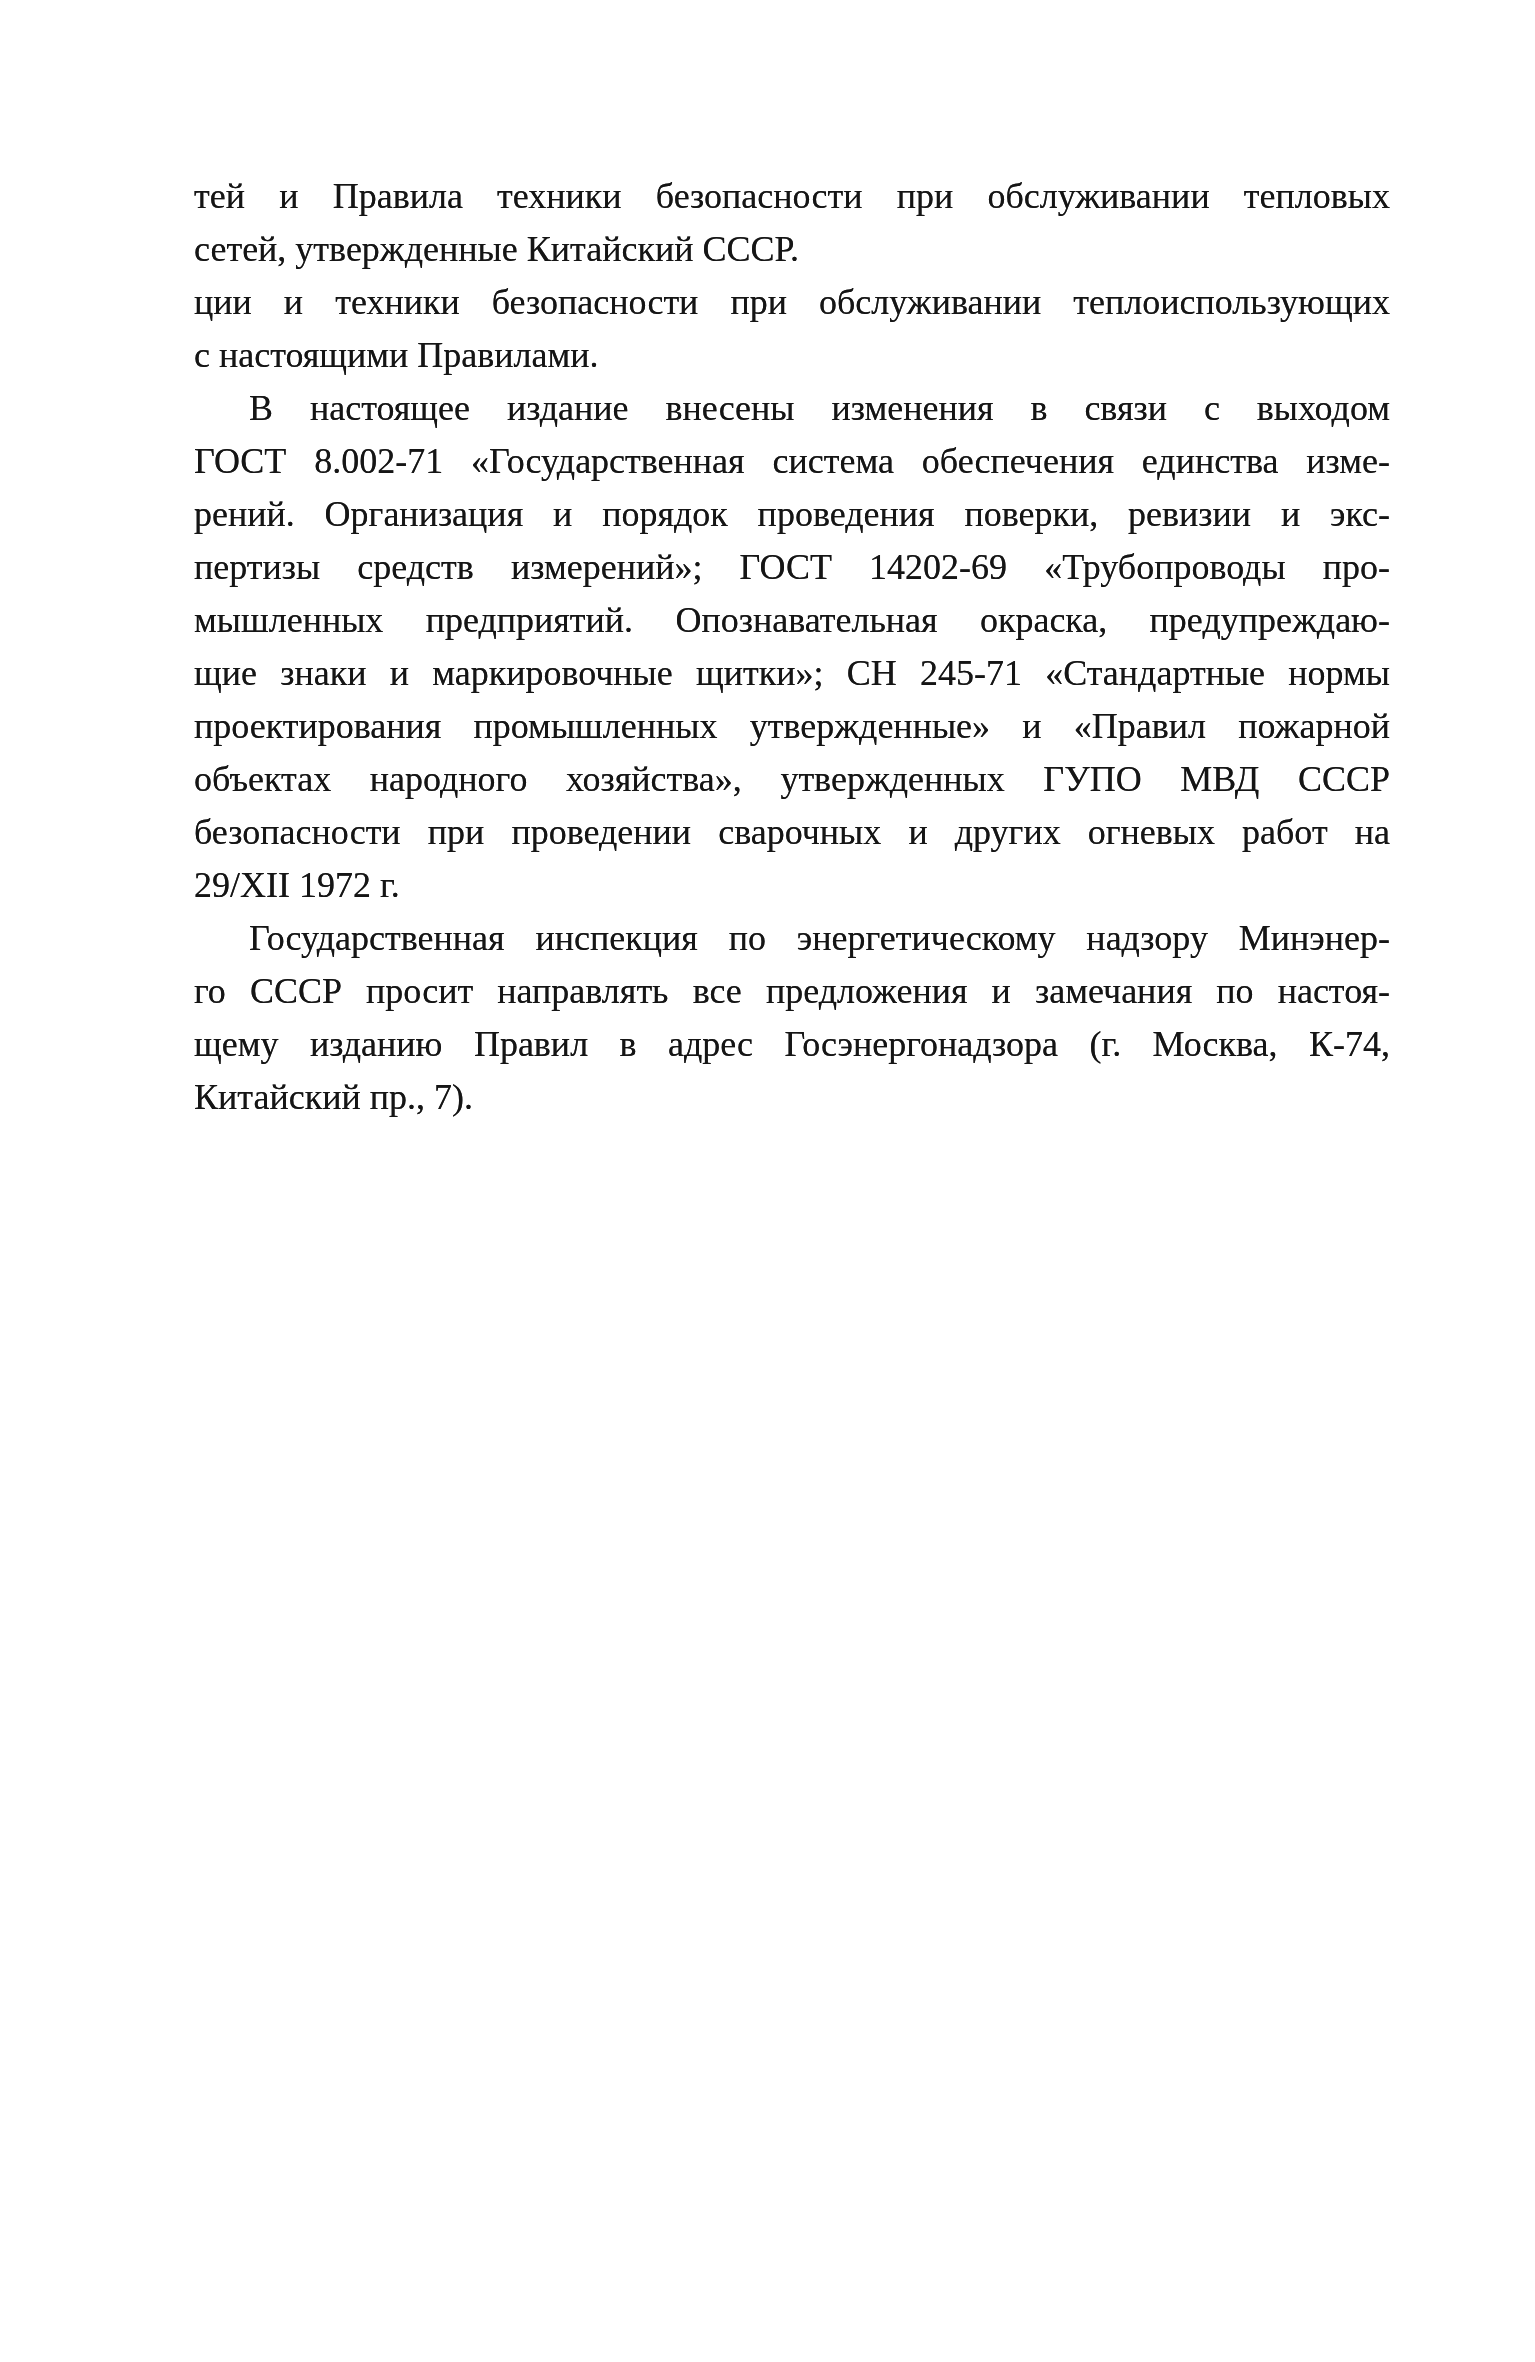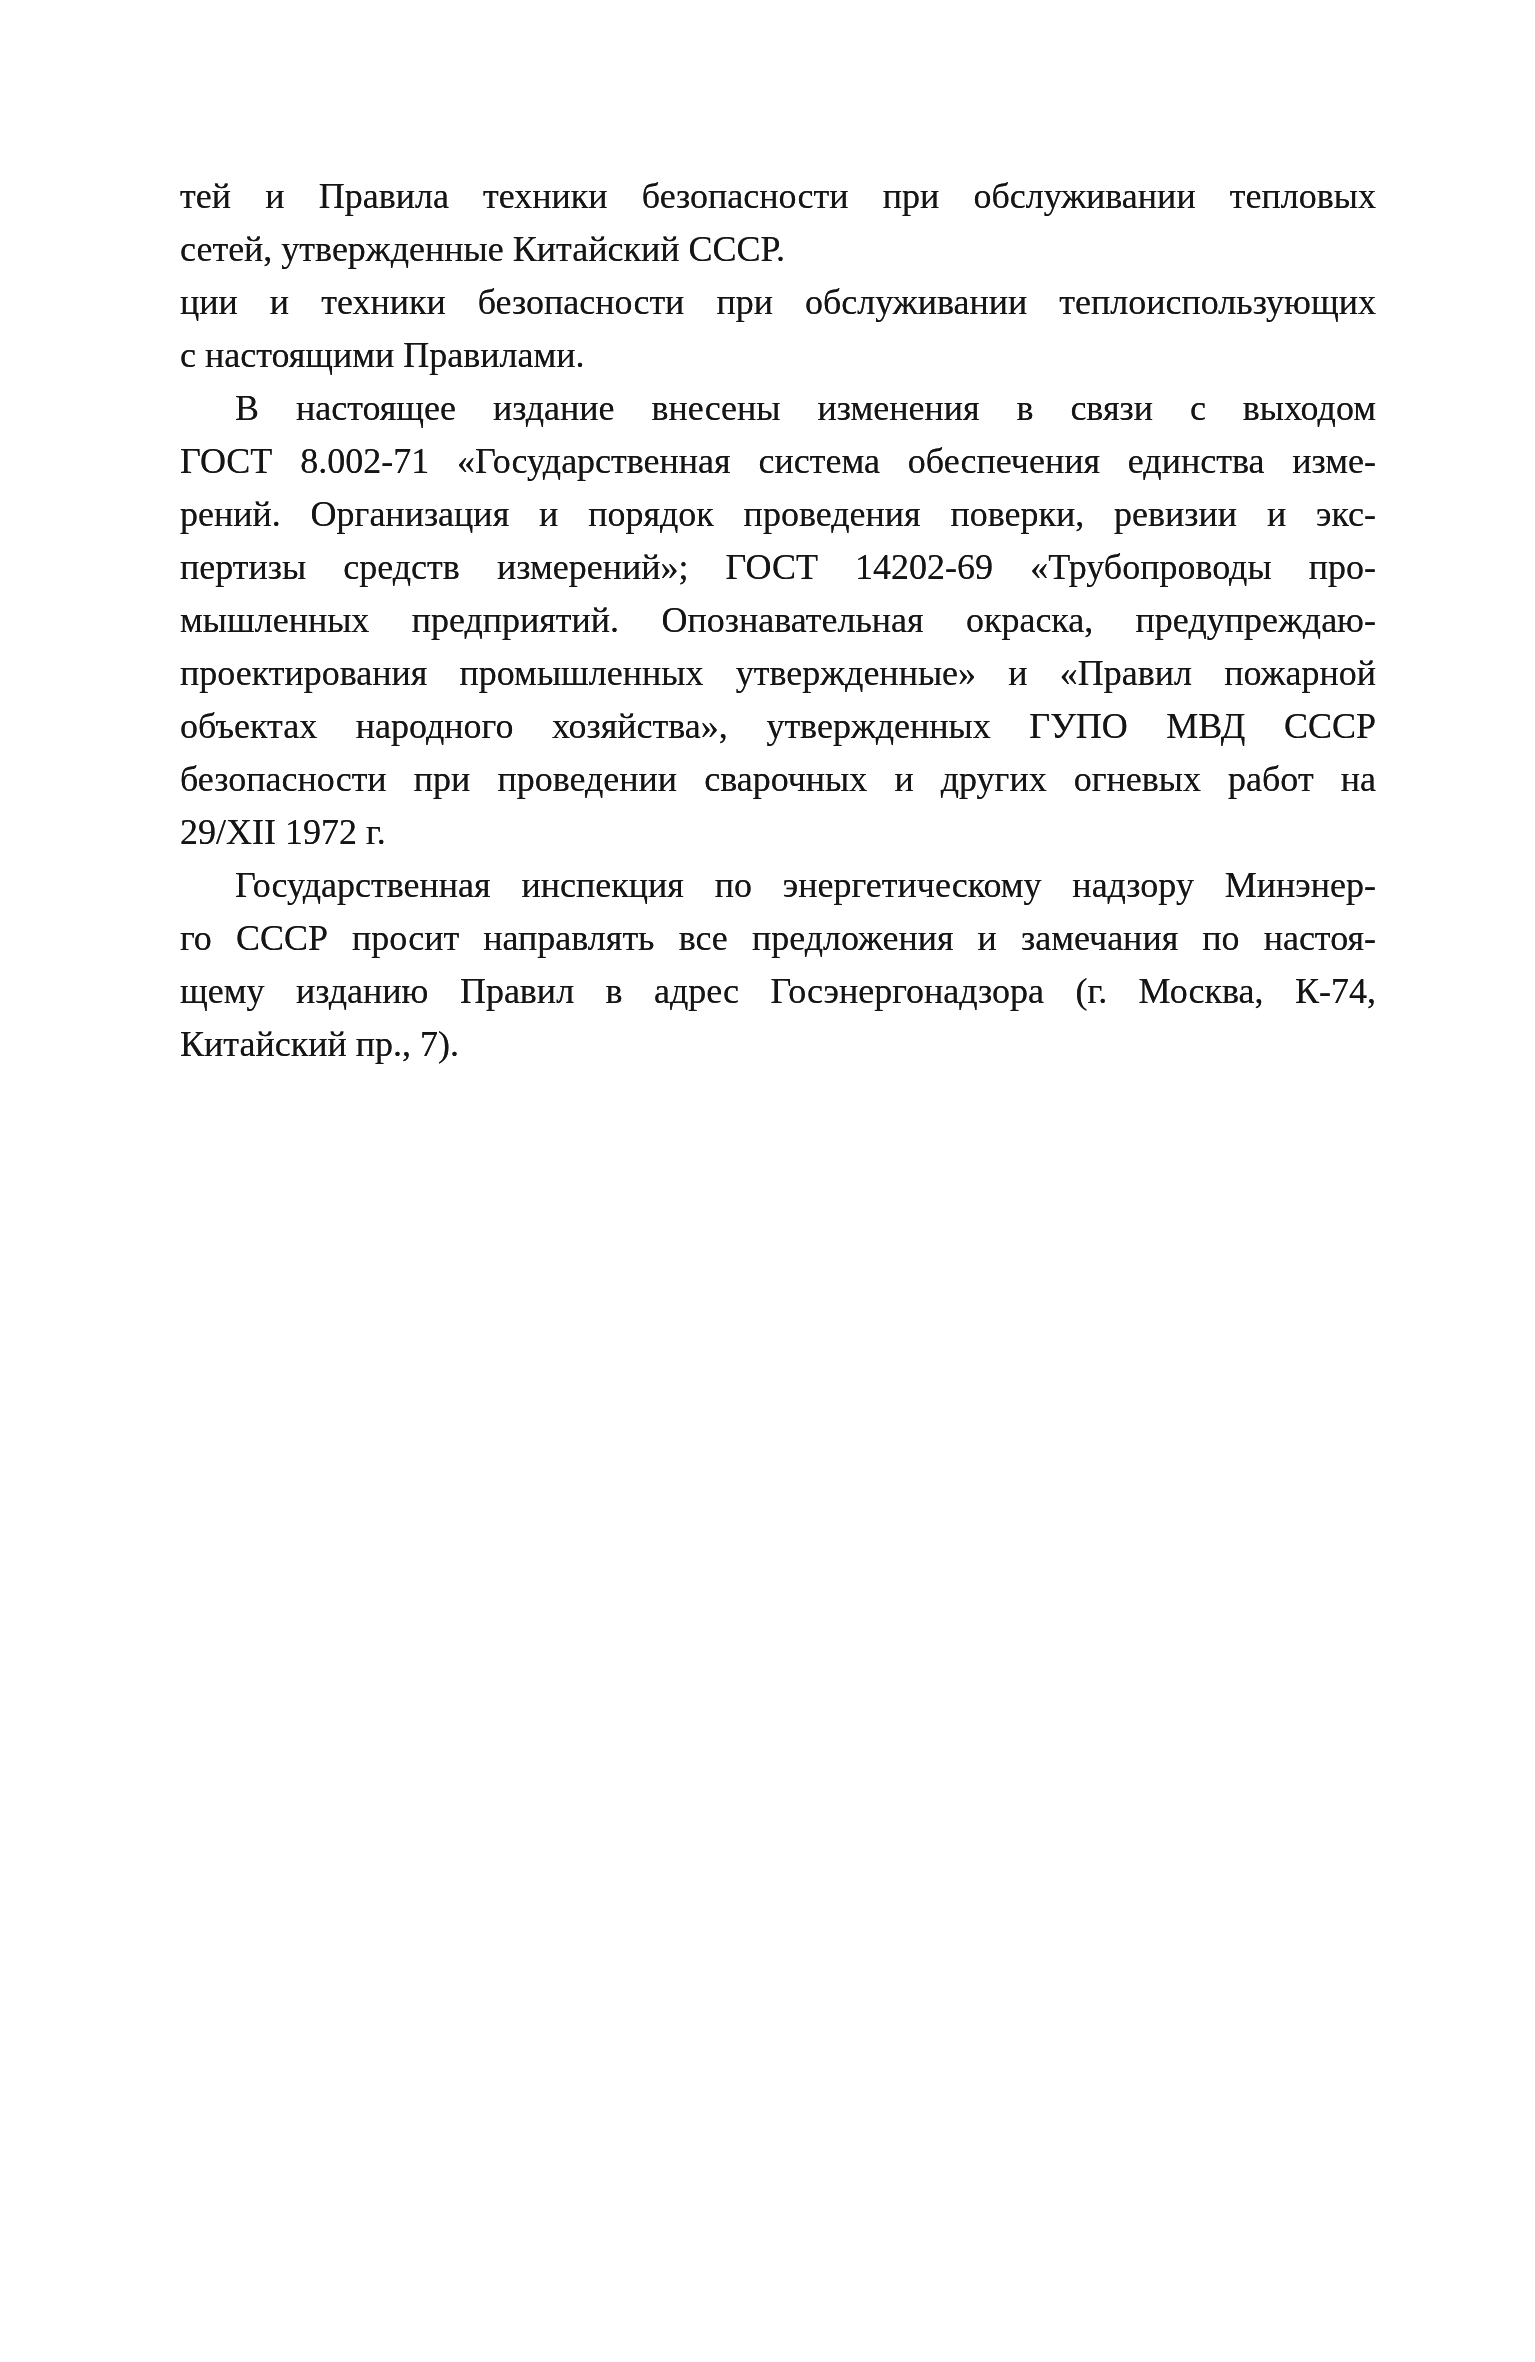--- a/index.html
+++ b/index.html
@@ -10,21 +10,21 @@
   .page {
     position: relative;
     width: 1535px;
     height: 2362px;
     background: #ffffff;
     overflow: hidden;
     font-family: "Liberation Serif", "DejaVu Serif", serif;
   }
   .text-block {
     position: absolute;
-    left: 180px;
+    left: 194px;
     top: 170px;
     width: 1196px;
     font-size: 36px;
     line-height: 53px;
     color: #151515;
     text-shadow: 0 0 0.5px rgba(10, 10, 10, 0.75);
   }
   .paragraph {
     margin: 0;
     padding: 0;
@@ -53,20 +53,21 @@
       <div class="paragraph">
         <div class="line">ции и техники безопасности при обслуживании теплоиспользующих</div>
         <div class="line para-end">с настоящими Правилами.</div>
       </div>
       <div class="paragraph">
         <div class="line indent">В настоящее издание внесены изменения в связи с выходом</div>
         <div class="line">ГОСТ 8.002-71 «Государственная система обеспечения единства изме-</div>
         <div class="line">рений. Организация и порядок проведения поверки, ревизии и экс-</div>
         <div class="line">пертизы средств измерений»; ГОСТ 14202-69 «Трубопроводы про-</div>
         <div class="line">мышленных предприятий. Опознавательная окраска, предупреждаю-</div>
+        <div class="line">щие знаки и маркировочные щитки»; СН 245-71 «Стандартные нормы</div>
         <div class="line">проектирования промышленных утвержденные» и «Правил пожарной</div>
         <div class="line">объектах народного хозяйства», утвержденных ГУПО МВД СССР</div>
         <div class="line">безопасности при проведении сварочных и других огневых работ на</div>
         <div class="line para-end">29/XII 1972 г.</div>
       </div>
       <div class="paragraph">
         <div class="line indent">Государственная инспекция по энергетическому надзору Минэнер-</div>
         <div class="line">го СССР просит направлять все предложения и замечания по настоя-</div>
         <div class="line">щему изданию Правил в адрес Госэнергонадзора (г. Москва, К-74,</div>
         <div class="line para-end">Китайский пр., 7).</div>

